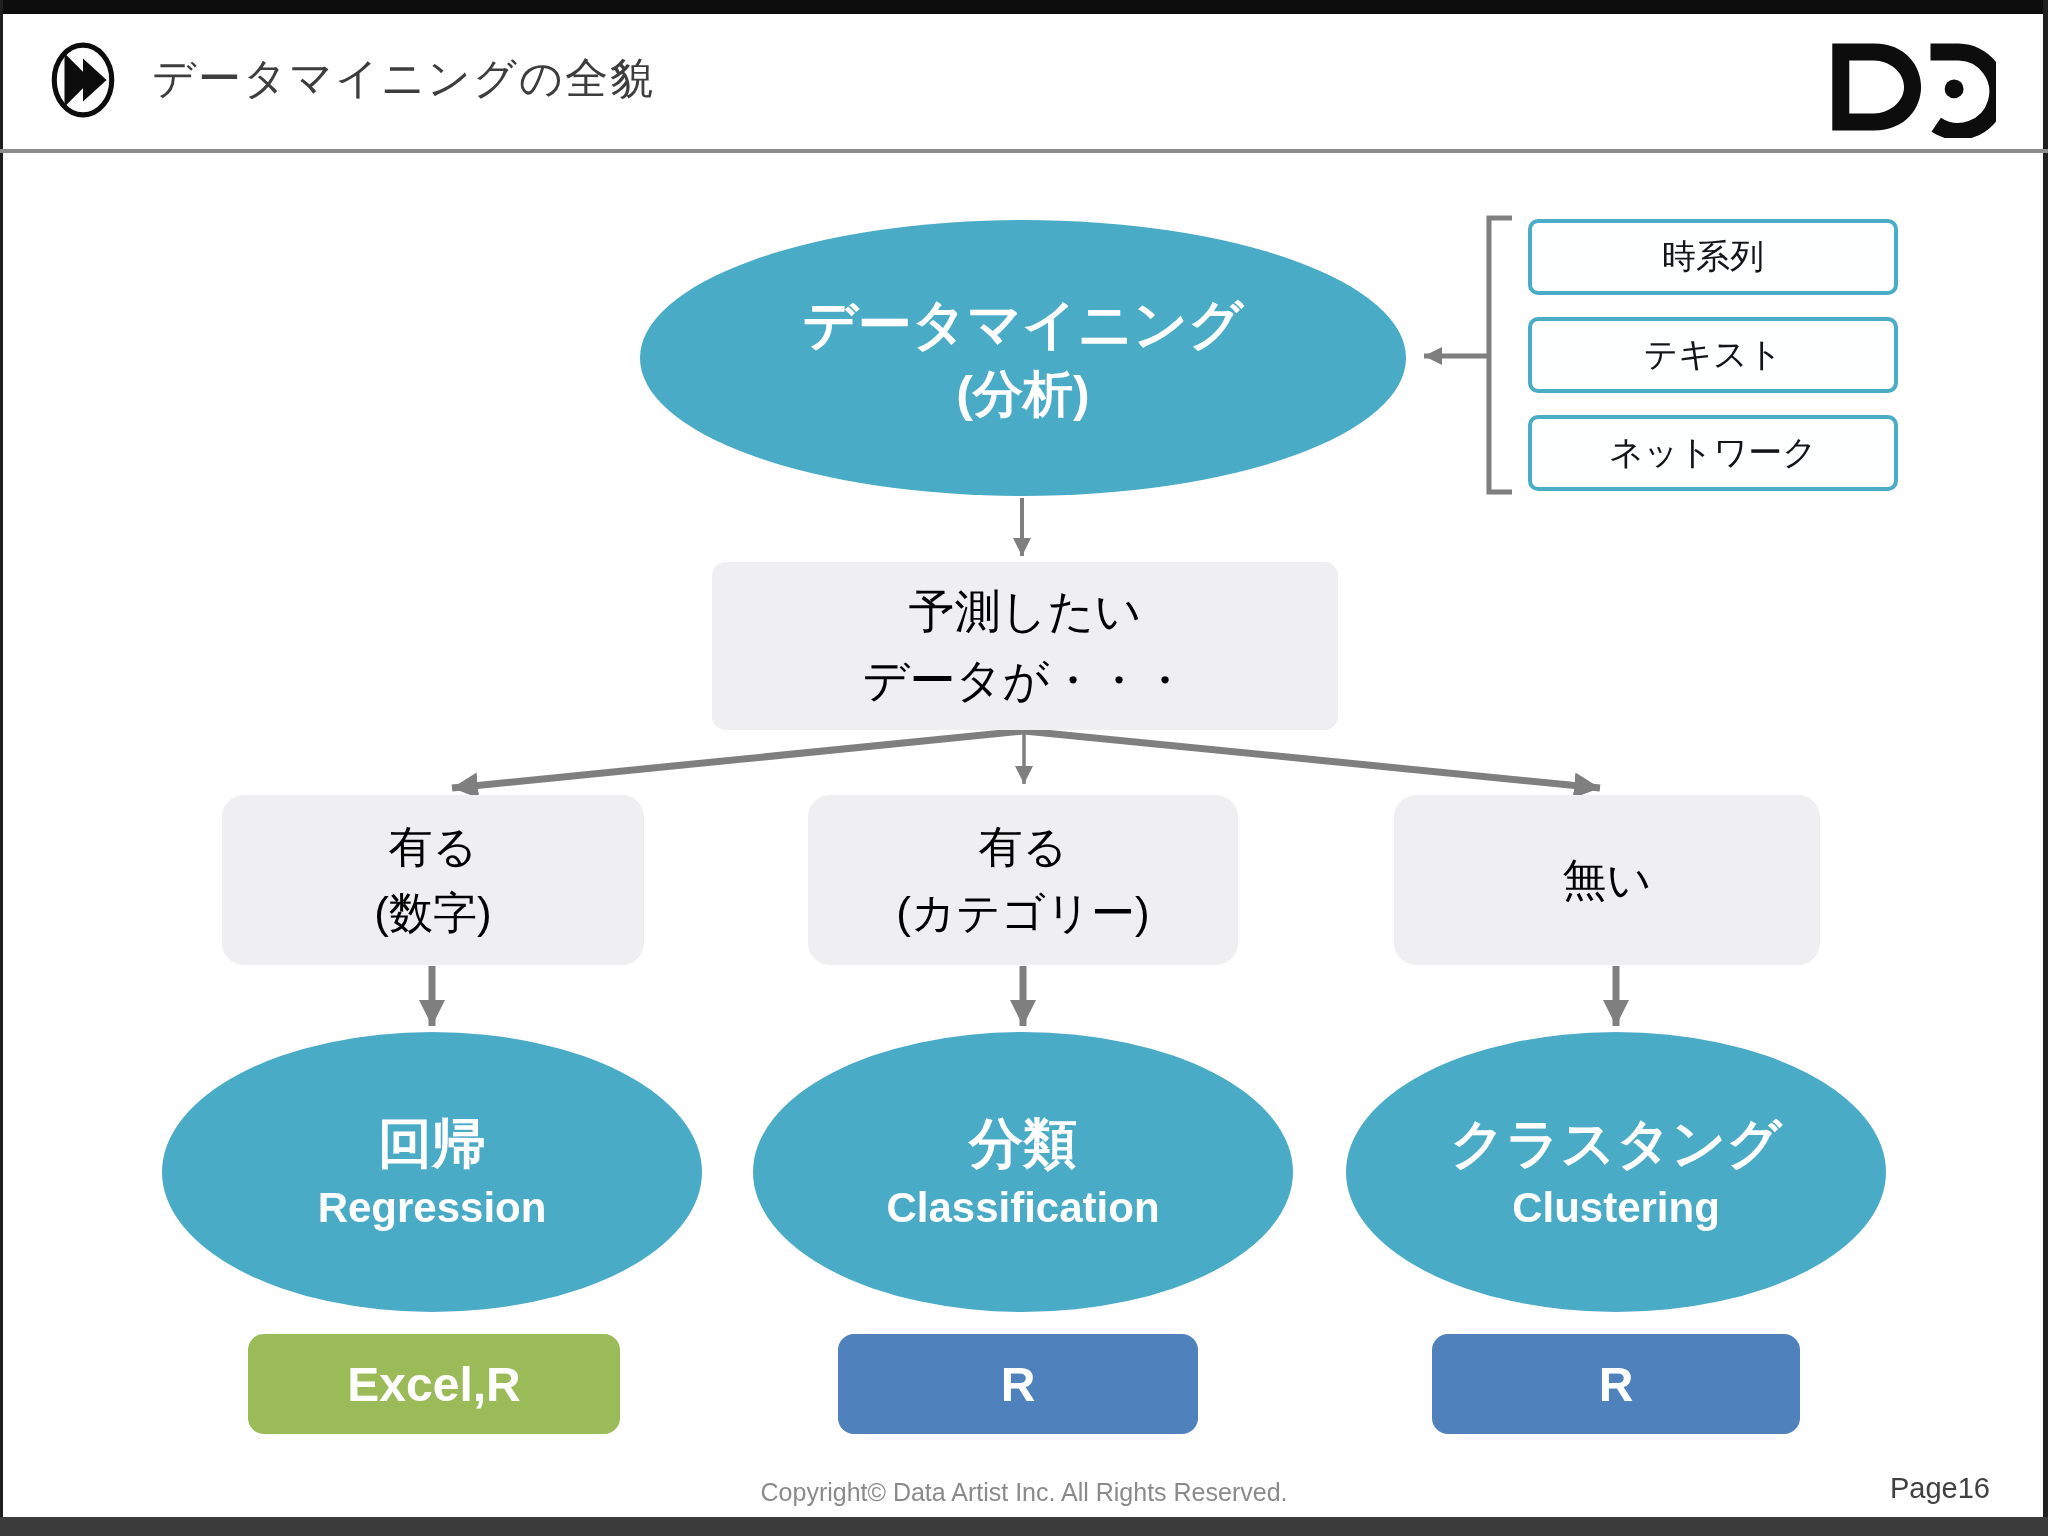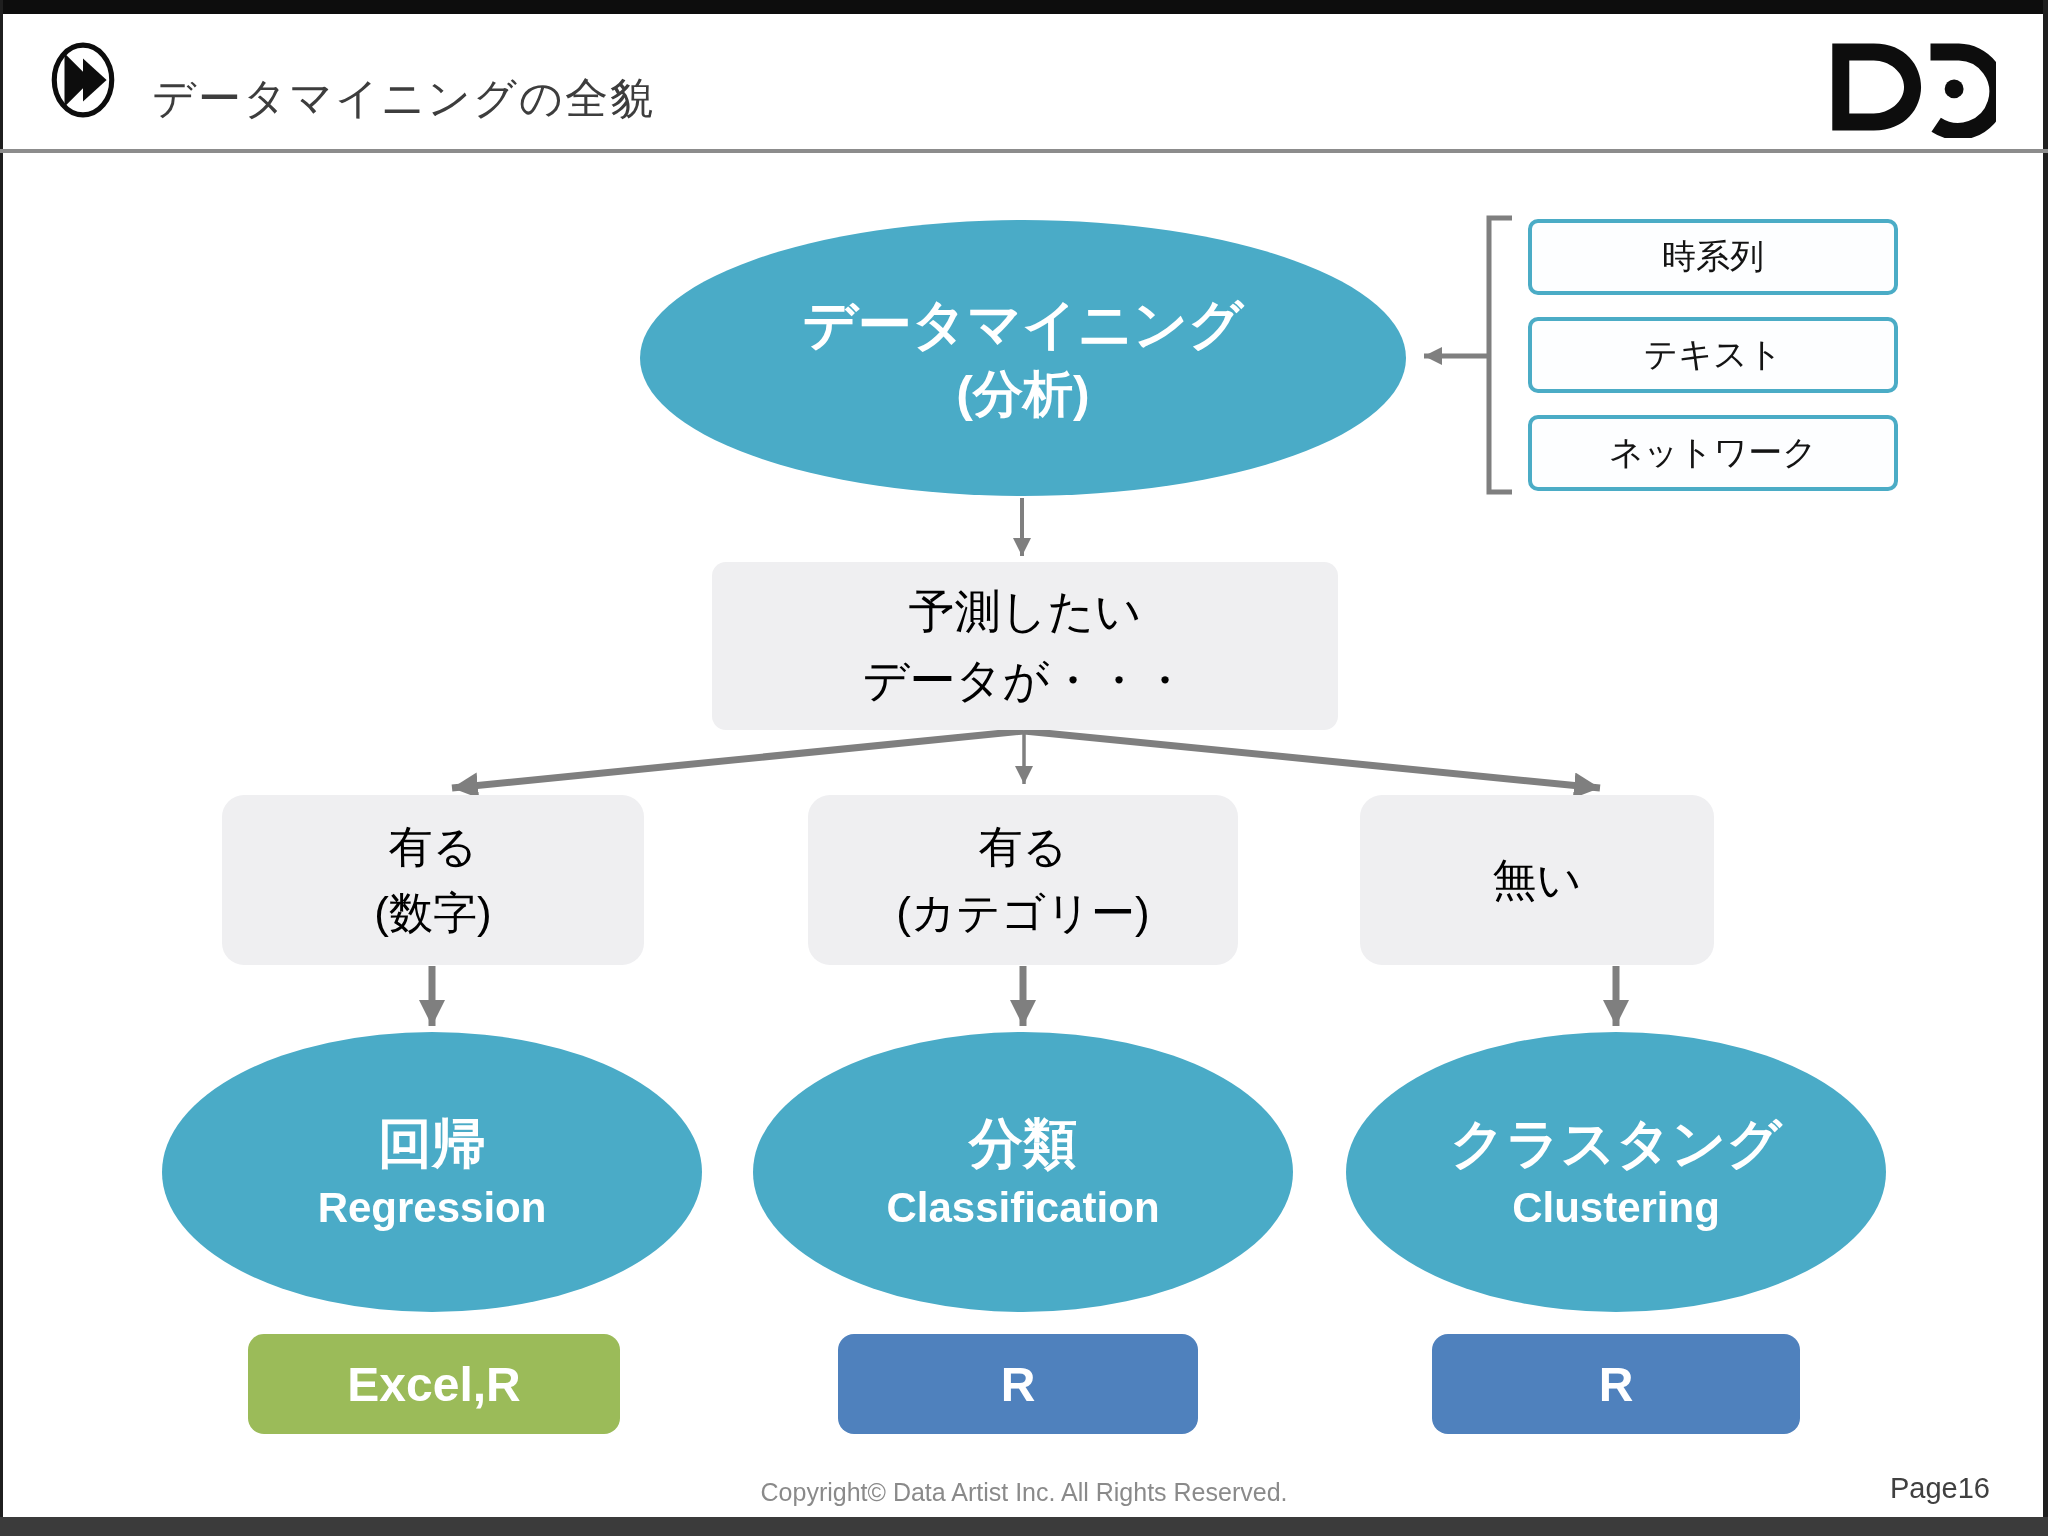--- a/index.html
+++ b/index.html
@@ -10,21 +10,21 @@
   
   .bar-top{position:absolute;left:0;top:0;width:2048px;height:14px;background:#0d0d0d;}
   .bar-bottom{position:absolute;left:0;top:1517px;width:2048px;height:19px;background:#3b3b3b;}
   .edge-left{position:absolute;left:0;top:0;width:3px;height:1536px;background:#1f1f1f;}
   .edge-right{position:absolute;right:0;top:0;width:5px;height:1536px;background:#1f1f1f;}
   .header-rule{position:absolute;left:0;top:149px;width:2048px;height:4px;background:#8c8c8c;}
 
   
   .hdr-icon{position:absolute;left:44px;top:40px;width:78px;height:80px;}
   .title{position:absolute;left:152px;top:50px;font-size:43px;color:#3d3d3d;
-         letter-spacing:2px;white-space:nowrap;font-weight:400;margin-top:20px;}
+         letter-spacing:2px;white-space:nowrap;font-weight:400;}
   .logo{position:absolute;right:52px;top:36px;width:182px;height:102px;}
 
   
   .connectors{position:absolute;left:0;top:0;}
   .cl{stroke:#7f7f7f;fill:none;}
   .ln3{stroke-width:3.5px;} .ln4{stroke-width:4px;}
   .ln5{stroke-width:5px;}  .ln7{stroke-width:7px;}
 
   
   .node{position:absolute;display:flex;flex-direction:column;align-items:center;
@@ -40,21 +40,21 @@
          justify-content:center;font-size:34px;color:#141414;box-sizing:border-box;}
   .dt0{top:219px;} .dt1{top:317px;} .dt2{top:415px;}
 
   .qbox{left:712px;top:562px;width:626px;height:168px;background:#EFEFF1;
         border-radius:14px;font-size:46px;color:#000;line-height:1.5;}
 
   .cond{background:#EFEFF1;border-radius:22px;font-size:44px;color:#000;
         line-height:1.5;top:795px;height:170px;}
   .cond0{left:222px;width:422px;}
   .cond1{left:808px;width:430px;}
-  .cond2{left:1360px;width:354px;}
+  .cond2{left:1394px;width:426px;}
 
   .meth{top:1032px;width:540px;height:280px;line-height:1.35;}
   .meth0{left:162px;} .meth1{left:753px;} .meth2{left:1346px;}
   .meth .jp{font-size:54px;}
   .meth .en{font-size:42px;}
 
   .tool{top:1334px;height:100px;border-radius:16px;color:#fff;font-weight:bold;
         font-size:48px;display:flex;align-items:center;justify-content:center;}
   .tool0{left:248px;width:372px;background:#9BBB59;}
   .tool1{left:838px;width:360px;background:#4F81BD;}

